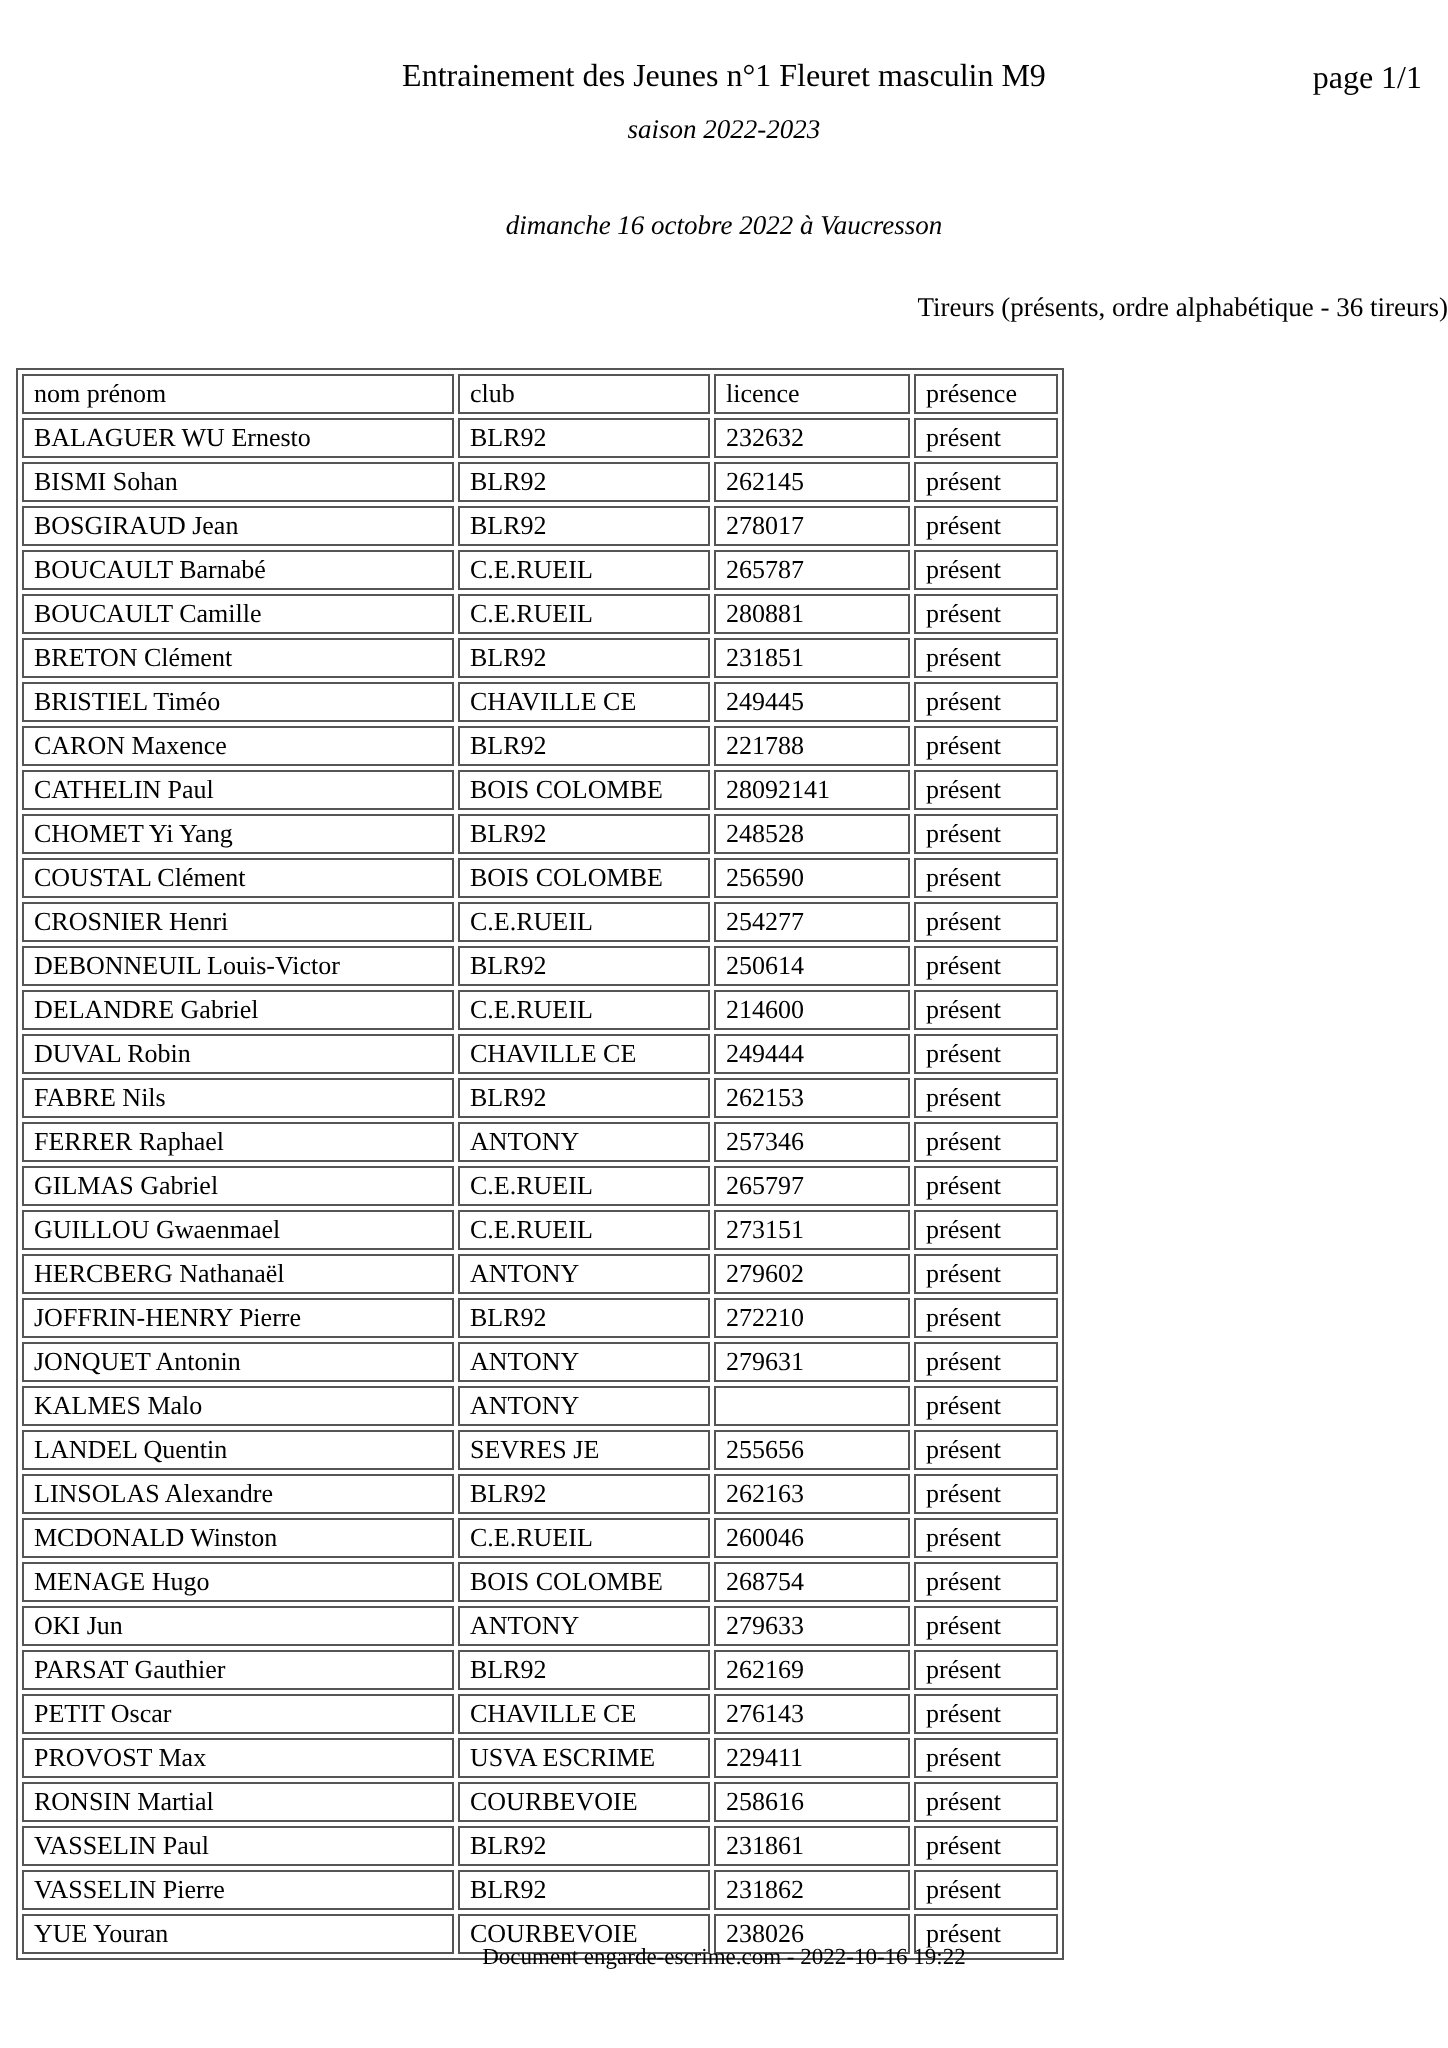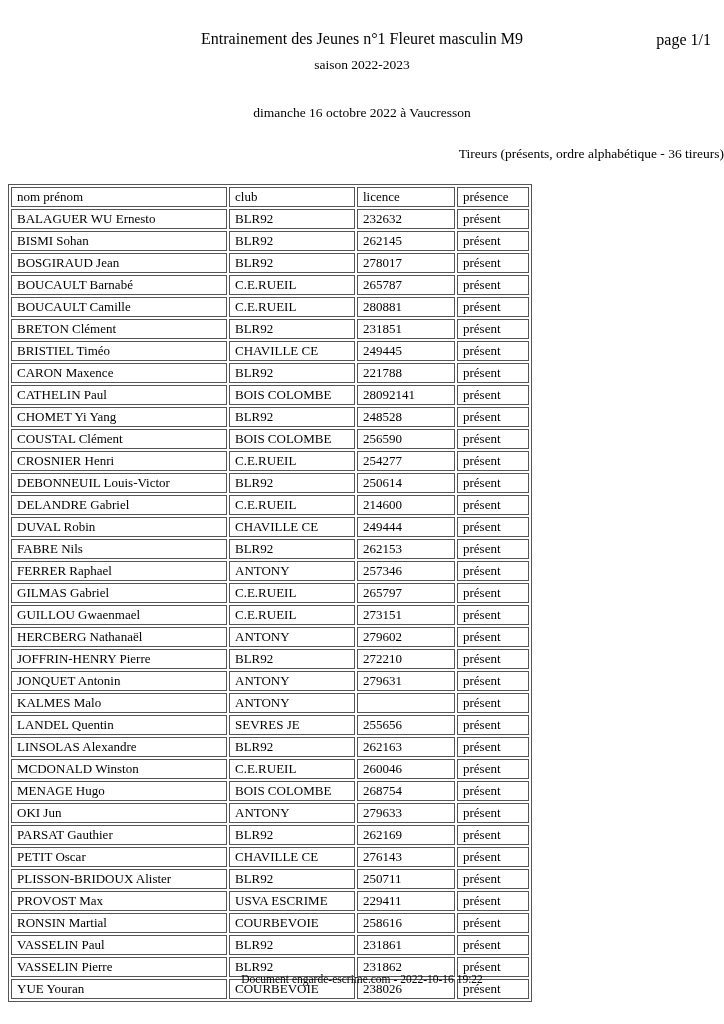--- a/index.html
+++ b/index.html
@@ -26,20 +26,21 @@
   }
   .title {
     text-align: center;
     font-size: 16px;
     margin-bottom: 9px;
   }
   .subtitle {
     text-align: center;
     font-size: 13.5px;
     margin-bottom: 9px;
+    font-style: italic;
   }
   .subtitle.date { margin-bottom: 0; margin-top: 32px; }
   .section-heading {
     font-size: 13.5px;
     text-align: right;
     margin: 25px 0 0 8px;
   }
   table.fencers {
     margin: 22px 0 0 8px;
     border-collapse: separate;
@@ -278,26 +279,20 @@
           <td>262169</td>
           <td>présent</td>
         </tr>
         <tr>
           <td>PETIT Oscar</td>
           <td>CHAVILLE CE</td>
           <td>276143</td>
           <td>présent</td>
         </tr>
         <tr>
-          <td>PLISSON-BRIDOUX Alister</td>
-          <td>BLR92</td>
-          <td>250711</td>
-          <td>présent</td>
-        </tr>
-        <tr>
           <td>PROVOST Max</td>
           <td>USVA ESCRIME</td>
           <td>229411</td>
           <td>présent</td>
         </tr>
         <tr>
           <td>RONSIN Martial</td>
           <td>COURBEVOIE</td>
           <td>258616</td>
           <td>présent</td>

